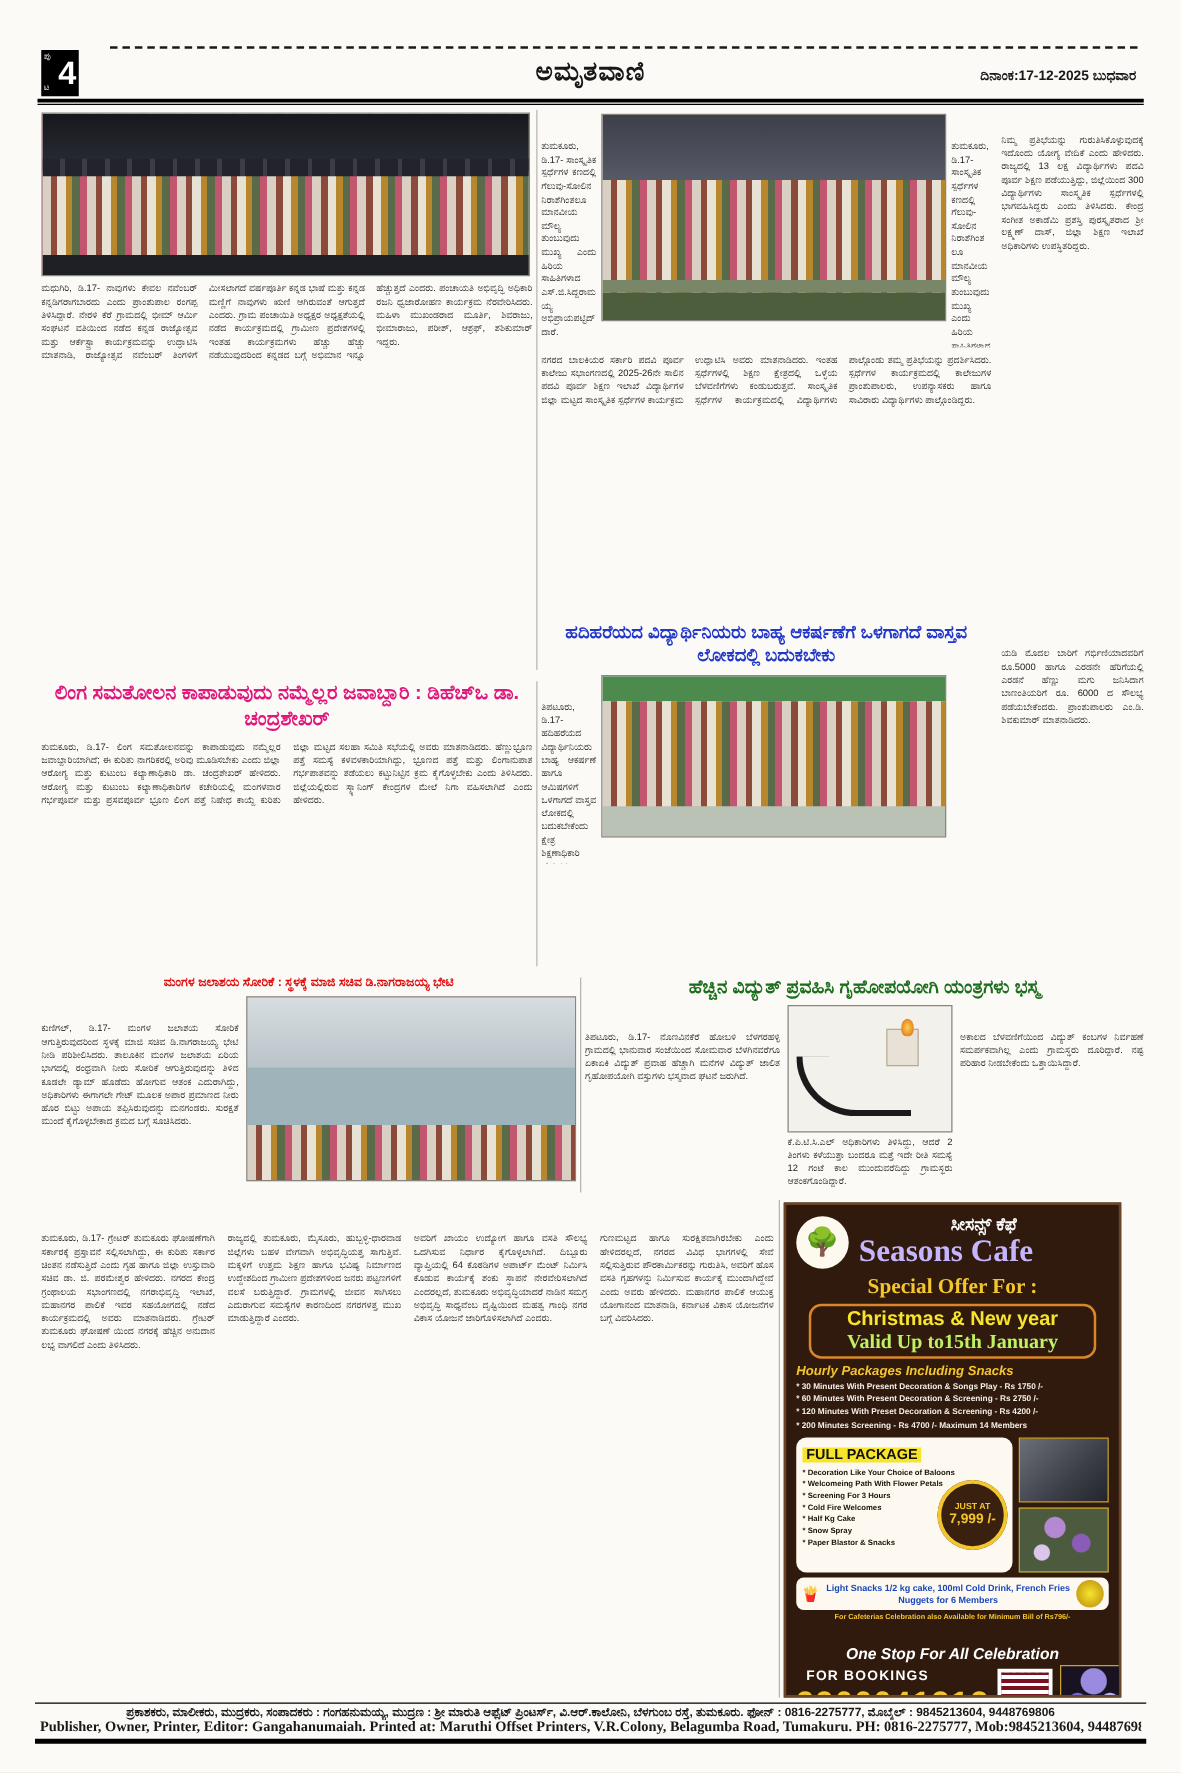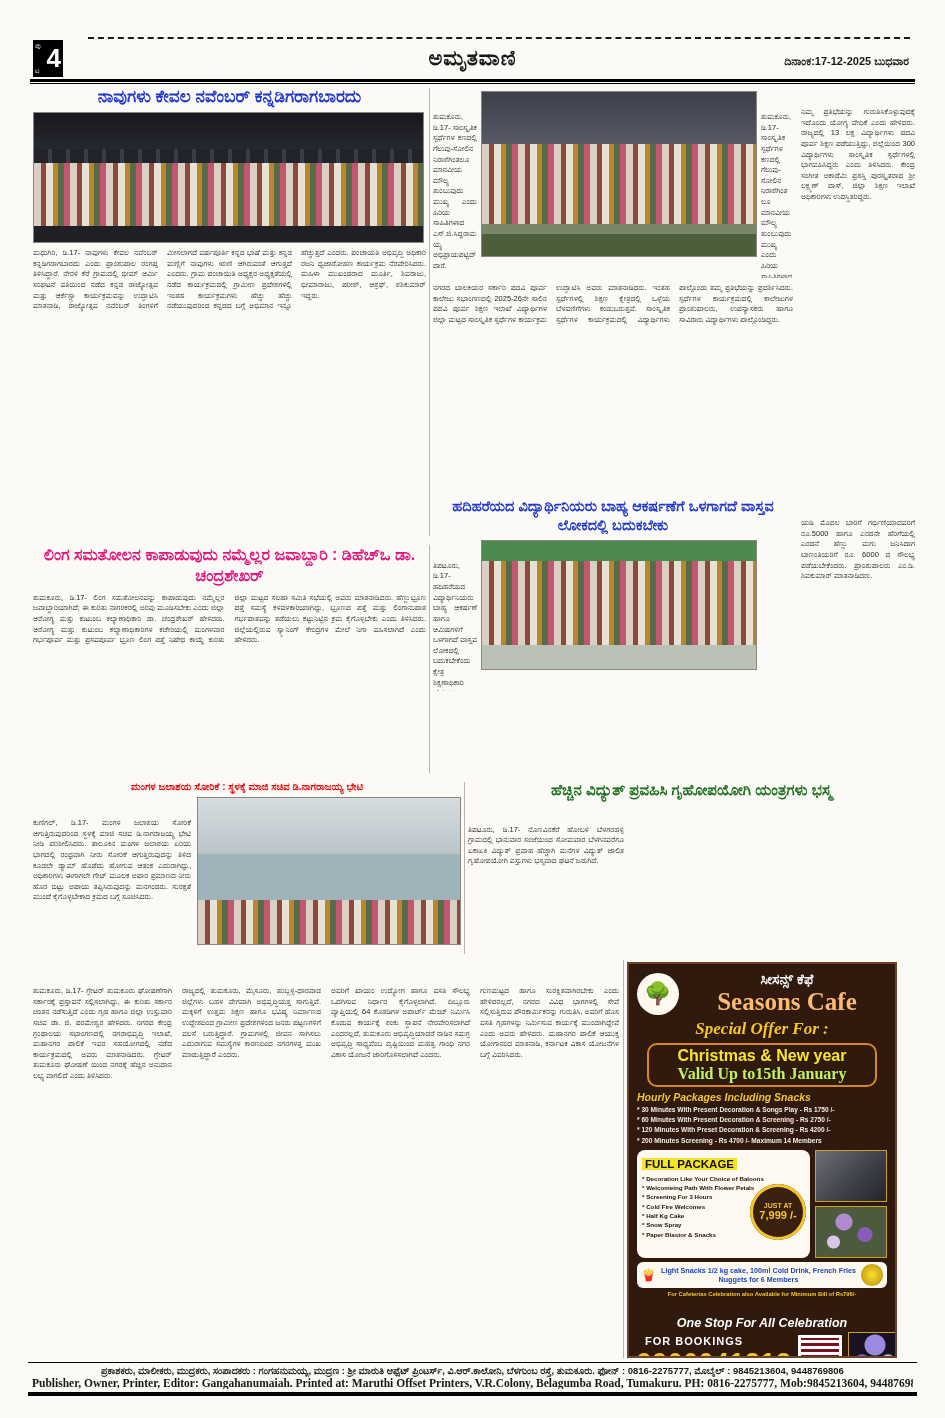--- a/index.html
+++ b/index.html
@@ -25,22 +25,22 @@
   
   .ph{position:relative;overflow:hidden;border:1px solid #8a867e;}
   .ph .band{position:absolute;left:0;right:0;}
   .crowd{background:repeating-linear-gradient(90deg,#d9cfc2 0 7px,#8c4a3a 7px 12px,#e8e2d4 12px 19px,#b8862c 19px 24px,#5a6b4a 24px 30px,#c2566e 30px 36px);}
   
   .ad{position:absolute;background:#30190d;border:2px solid #6b4326;color:#fff;padding:7px 8px;overflow:hidden;}
   .ad-top{display:flex;align-items:center;gap:8px;}
   .ad-logo{width:42px;height:42px;border-radius:50%;background:#fdf9ef;color:#2c6b2c;font-size:22px;
            display:flex;align-items:center;justify-content:center;flex:0 0 auto;}
   .ad-kname{color:#fdfdfd;font-size:14px;font-weight:bold;text-align:center;}
-  .ad-name{color:#fdba74;font-size:25px;font-weight:bold;text-align:center;font-family:"Liberation Serif",serif;}
-  .ad-offer{color:#f3c62e;font-size:17px;font-weight:bold;font-style:italic;text-align:center;margin-top:3px;
+  .ad-name{color:#c4b5fd;font-size:25px;font-weight:bold;font-family:"Liberation Serif",serif;}
+  .ad-offer{color:#f3c62e;font-size:17px;font-weight:bold;text-align:center;margin-top:3px;
             font-family:"Liberation Serif",serif;}
   .ad-box{border:2px solid #d8862a;border-radius:10px;margin:4px 10px;padding:2px 4px;text-align:center;}
   .ad-box .l1{color:#f7e52c;font-size:16px;font-weight:bold;}
   .ad-box .l2{color:#bef264;font-size:16px;font-weight:bold;font-family:"Liberation Serif",serif;}
   .ad-hourly{color:#f3c62e;font-size:10.5px;font-weight:bold;font-style:italic;margin-top:2px;}
   .ad-pkg{list-style:none;margin:2px 0 0;padding:0;font-size:6.6px;font-weight:bold;color:#f3efe6;line-height:1.55;}
   .ad-pkg li::before{content:"* ";}
   .ad-mid{display:flex;gap:5px;margin-top:4px;}
   .ad-full{background:#fdf9f0;color:#1c1208;border-radius:8px;padding:4px 5px;flex:1;position:relative;}
   .ad-full .ttl{display:inline-block;background:#f7e52c;color:#111;font-size:11.5px;font-weight:bold;padding:0 3px;}
@@ -85,21 +85,20 @@
   <div class="masthead">ಅಮೃತವಾಣಿ</div>
   <div class="dateline">ದಿನಾಂಕ:17-12-2025 ಬುಧವಾರ</div>
   <div class="header-rule"></div>
 
   <div class="vline" style="left:429px;top:88px;height:448px;"></div>
   <div class="vline" style="left:429px;top:545px;height:228px;"></div>
   <div class="vline" style="left:464px;top:782px;height:172px;"></div>
   <div class="vline" style="left:623px;top:960px;height:398px;"></div>
 
   <div class="art" style="left:33px;top:86px;width:393px;height:456px;">
-    <div class="hl" style="font-size:17px;color:#2238c9;">ನಾವುಗಳು ಕೇವಲ ನವೆಂಬರ್ ಕನ್ನಡಿಗರಾಗಬಾರದು</div>
     <div class="ph crowd" style="width:391px;height:131px;margin-top:4px;">
       <div class="band" style="top:0;height:46px;background:linear-gradient(#17181d,#2b2d36);"></div>
       <div class="band" style="top:36px;height:14px;background:repeating-linear-gradient(90deg,#23242b 0 14px,#3a3c46 14px 18px);"></div>
       <div class="band" style="bottom:0;height:16px;background:#1f2026;"></div>
     </div>
     <div class="body-sm cols3" style="margin-top:5px;height:306px;">ಮಧುಗಿರಿ, ಡಿ.17- ನಾವುಗಳು ಕೇವಲ ನವೆಂಬರ್ ಕನ್ನಡಿಗರಾಗಬಾರದು ಎಂದು ಪ್ರಾಂಶುಪಾಲ ರಂಗಪ್ಪ ತಿಳಿಸಿದ್ದಾರೆ. ನೇರಳಿ ಕೆರೆ ಗ್ರಾಮದಲ್ಲಿ ಭೀಮ್ ಆರ್ಮಿ ಸಂಘಟನೆ ವತಿಯಿಂದ ನಡೆದ ಕನ್ನಡ ರಾಜ್ಯೋತ್ಸವ ಮತ್ತು ಆರ್ಕೆಸ್ಟ್ರಾ ಕಾರ್ಯಕ್ರಮವನ್ನು ಉದ್ಘಾಟಿಸಿ ಮಾತನಾಡಿ, ರಾಜ್ಯೋತ್ಸವ ನವೆಂಬರ್ ತಿಂಗಳಿಗೆ ಮೀಸಲಾಗದೆ ವರ್ಷಪೂರ್ತಿ ಕನ್ನಡ ಭಾಷೆ ಮತ್ತು ಕನ್ನಡ ಮಣ್ಣಿಗೆ ನಾವುಗಳು ಋಣಿ ಆಗಿರುವಂತೆ ಆಗುತ್ತದೆ ಎಂದರು. ಗ್ರಾಮ ಪಂಚಾಯಿತಿ ಅಧ್ಯಕ್ಷರ ಅಧ್ಯಕ್ಷತೆಯಲ್ಲಿ ನಡೆದ ಕಾರ್ಯಕ್ರಮದಲ್ಲಿ ಗ್ರಾಮೀಣ ಪ್ರದೇಶಗಳಲ್ಲಿ ಇಂತಹ ಕಾರ್ಯಕ್ರಮಗಳು ಹೆಚ್ಚು ಹೆಚ್ಚು ನಡೆಯುವುದರಿಂದ ಕನ್ನಡದ ಬಗ್ಗೆ ಅಭಿಮಾನ ಇನ್ನೂ ಹೆಚ್ಚುತ್ತದೆ ಎಂದರು. ಪಂಚಾಯತಿ ಅಭಿವೃದ್ಧಿ ಅಧಿಕಾರಿ ರಜನಿ ಧ್ವಜಾರೋಹಣ ಕಾರ್ಯಕ್ರಮ ನೆರವೇರಿಸಿದರು. ಮಹಿಳಾ ಮುಖಂಡರಾದ ಮೂರ್ತಿ, ಶಿವರಾಜು, ಭೀಮಾರಾಜು, ಪರೀಶ್, ಆಶ್ರಫ್, ಶಶಿಕುಮಾರ್ ಇದ್ದರು.</div>
   </div>
 
   <div class="art" style="left:433px;top:86px;width:482px;height:406px;display:flex;gap:8px;">
     <div style="width:360px;flex:0 0 auto;">
@@ -146,20 +145,29 @@
         <div class="band" style="top:56px;height:52px;background:#9fb3ba;"></div>
         <div class="band crowd" style="bottom:0;height:44px;"></div>
       </div>
     </div>
   </div>
 
   <div class="art" style="left:468px;top:780px;width:447px;height:176px;">
     <div class="hl" style="font-size:15px;color:#1c6e1c;">ಹೆಚ್ಚಿನ ವಿದ್ಯುತ್ ಪ್ರವಹಿಸಿ ಗೃಹೋಪಯೋಗಿ ಯಂತ್ರಗಳು ಭಸ್ಮ</div>
     <div style="display:flex;gap:6px;margin-top:4px;">
       <div class="body-sm" style="width:156px;flex:0 0 auto;height:148px;overflow:hidden;">ತಿಪಟೂರು, ಡಿ.17- ನೊಣವಿನಕೆರೆ ಹೋಬಳಿ ಬೆಳಗರಹಳ್ಳಿ ಗ್ರಾಮದಲ್ಲಿ ಭಾನುವಾರ ಸಂಜೆಯಿಂದ ಸೋಮವಾರ ಬೆಳಗಿನವರೆಗೂ ಏಕಾಏಕಿ ವಿದ್ಯುತ್ ಪ್ರವಾಹ ಹೆಚ್ಚಾಗಿ ಮನೆಗಳ ವಿದ್ಯುತ್ ಜಾಲಿತ ಗೃಹೋಪಯೋಗಿ ವಸ್ತುಗಳು ಭಸ್ಮವಾದ ಘಟನೆ ಜರುಗಿದೆ.</div>
+      <div style="width:132px;flex:0 0 auto;">
+        <div class="ph" style="width:132px;height:102px;background:#f3f1ec;">
+          <div style="position:absolute;right:26px;top:18px;width:26px;height:30px;background:#e8e2d6;border:1px solid #b7ab95;"></div>
+          <div style="position:absolute;right:30px;top:10px;width:10px;height:14px;background:radial-gradient(#ffd24a,#d8641a);border-radius:50% 50% 40% 40%;"></div>
+          <div style="position:absolute;left:6px;top:40px;width:92px;height:48px;border:5px solid #1b1b1b;border-top:none;border-right:none;border-radius:0 0 0 60px;"></div>
+        </div>
+        <div class="body-sm" style="margin-top:3px;height:42px;overflow:hidden;">ಕೆ.ಪಿ.ಟಿ.ಸಿ.ಎಲ್ ಅಧಿಕಾರಿಗಳು ತಿಳಿಸಿದ್ದು, ಆದರೆ 2 ತಿಂಗಳು ಕಳೆಯುತ್ತಾ ಬಂದರೂ ಮತ್ತೆ ಇದೇ ರೀತಿ ಸಮಸ್ಯೆ 12 ಗಂಟೆ ಕಾಲ ಮುಂದುವರೆದಿದ್ದು ಗ್ರಾಮಸ್ಥರು ಆತಂಕಗೊಂಡಿದ್ದಾರೆ.</div>
+      </div>
+      <div class="body-sm" style="flex:1;height:148px;overflow:hidden;">ಅಕಾಲದ ಬೆಳವಣಿಗೆಯಿಂದ ವಿದ್ಯುತ್ ಕಂಬಗಳ ನಿರ್ವಹಣೆ ಸಮರ್ಪಕವಾಗಿಲ್ಲ ಎಂದು ಗ್ರಾಮಸ್ಥರು ದೂರಿದ್ದಾರೆ. ನಷ್ಟ ಪರಿಹಾರ ನೀಡಬೇಕೆಂದು ಒತ್ತಾಯಿಸಿದ್ದಾರೆ.</div>
     </div>
   </div>
 
   <div class="art" style="left:33px;top:958px;width:586px;height:400px;">
     <div style="display:flex;gap:10px;margin-top:7px;">
       <div class="body-sm" style="flex:1;height:358px;overflow:hidden;">ತುಮಕೂರು, ಡಿ.17- ಗ್ರೇಟರ್ ತುಮಕೂರು ಘೋಷಣೆಗಾಗಿ ಸರ್ಕಾರಕ್ಕೆ ಪ್ರಸ್ತಾವನೆ ಸಲ್ಲಿಸಲಾಗಿದ್ದು, ಈ ಕುರಿತು ಸರ್ಕಾರ ಚಿಂತನ ನಡೆಸುತ್ತಿದೆ ಎಂದು ಗೃಹ ಹಾಗೂ ಜಿಲ್ಲಾ ಉಸ್ತುವಾರಿ ಸಚಿವ ಡಾ. ಜಿ. ಪರಮೇಶ್ವರ ಹೇಳಿದರು. ನಗರದ ಕೇಂದ್ರ ಗ್ರಂಥಾಲಯ ಸಭಾಂಗಣದಲ್ಲಿ ನಗರಾಭಿವೃದ್ಧಿ ಇಲಾಖೆ, ಮಹಾನಗರ ಪಾಲಿಕೆ ಇವರ ಸಹಯೋಗದಲ್ಲಿ ನಡೆದ ಕಾರ್ಯಕ್ರಮದಲ್ಲಿ ಅವರು ಮಾತನಾಡಿದರು. ಗ್ರೇಟರ್ ತುಮಕೂರು ಘೋಷಣೆ ಯಿಂದ ನಗರಕ್ಕೆ ಹೆಚ್ಚಿನ ಅನುದಾನ ಲಭ್ಯ ವಾಗಲಿದೆ ಎಂದು ತಿಳಿಸಿದರು.</div>
       <div class="body-sm" style="flex:1;height:358px;overflow:hidden;">ರಾಜ್ಯದಲ್ಲಿ ತುಮಕೂರು, ಮೈಸೂರು, ಹುಬ್ಬಳ್ಳಿ-ಧಾರವಾಡ ಜಿಲ್ಲೆಗಳು ಬಹಳ ವೇಗವಾಗಿ ಅಭಿವೃದ್ಧಿಯತ್ತ ಸಾಗುತ್ತಿವೆ. ಮಕ್ಕಳಿಗೆ ಉತ್ತಮ ಶಿಕ್ಷಣ ಹಾಗೂ ಭವಿಷ್ಯ ನಿರ್ಮಾಣದ ಉದ್ದೇಶದಿಂದ ಗ್ರಾಮೀಣ ಪ್ರದೇಶಗಳಿಂದ ಜನರು ಪಟ್ಟಣಗಳಿಗೆ ವಲಸೆ ಬರುತ್ತಿದ್ದಾರೆ. ಗ್ರಾಮಗಳಲ್ಲಿ ಜೀವನ ಸಾಗಿಸಲು ಎದುರಾಗುವ ಸಮಸ್ಯೆಗಳ ಕಾರಣದಿಂದ ನಗರಗಳತ್ತ ಮುಖ ಮಾಡುತ್ತಿದ್ದಾರೆ ಎಂದರು.</div>
       <div class="body-sm" style="flex:1;height:358px;overflow:hidden;">ಅವರಿಗೆ ಖಾಯಂ ಉದ್ಯೋಗ ಹಾಗೂ ವಸತಿ ಸೌಲಭ್ಯ ಒದಗಿಸುವ ನಿರ್ಧಾರ ಕೈಗೊಳ್ಳಲಾಗಿದೆ. ದಿಬ್ಬೂರು ವ್ಯಾಪ್ತಿಯಲ್ಲಿ 64 ಕೊಠಡಿಗಳ ಅಪಾರ್ಟ್ ಮೆಂಟ್ ನಿರ್ಮಿಸಿ ಕೊಡುವ ಕಾರ್ಯಕ್ಕೆ ಶಂಕು ಸ್ಥಾಪನೆ ನೇರವೇರಿಸಲಾಗಿದೆ ಎಂದರಲ್ಲದೆ, ತುಮಕೂರು ಅಭಿವೃದ್ಧಿಯಾದರೆ ನಾಡಿನ ಸಮಗ್ರ ಅಭಿವೃದ್ಧಿ ಸಾಧ್ಯವೆಂಬ ದೃಷ್ಟಿಯಿಂದ ಮಹತ್ವ ಗಾಂಧಿ ನಗರ ವಿಕಾಸ ಯೋಜನೆ ಜಾರಿಗೊಳಿಸಲಾಗಿದೆ ಎಂದರು.</div>
       <div class="body-sm" style="flex:1;height:358px;overflow:hidden;">ಗುಣಮಟ್ಟದ ಹಾಗೂ ಸುರಕ್ಷಿತವಾಗಿರಬೇಕು ಎಂದು ಹೇಳಿದರಲ್ಲದೆ, ನಗರದ ವಿವಿಧ ಭಾಗಗಳಲ್ಲಿ ಸೇವೆ ಸಲ್ಲಿಸುತ್ತಿರುವ ಪೌರಕಾರ್ಮಿಕರನ್ನು ಗುರುತಿಸಿ, ಅವರಿಗೆ ಹೊಸ ವಸತಿ ಗೃಹಗಳನ್ನು ನಿರ್ಮಿಸುವ ಕಾರ್ಯಕ್ಕೆ ಮುಂದಾಗಿದ್ದೇವೆ ಎಂದು ಅವರು ಹೇಳಿದರು. ಮಹಾನಗರ ಪಾಲಿಕೆ ಆಯುಕ್ತ ಯೋಗಾನಂದ ಮಾತನಾಡಿ, ಕರ್ನಾಟಕ ವಿಕಾಸ ಯೋಜನೆಗಳ ಬಗ್ಗೆ ವಿವರಿಸಿದರು.</div>
     </div>

